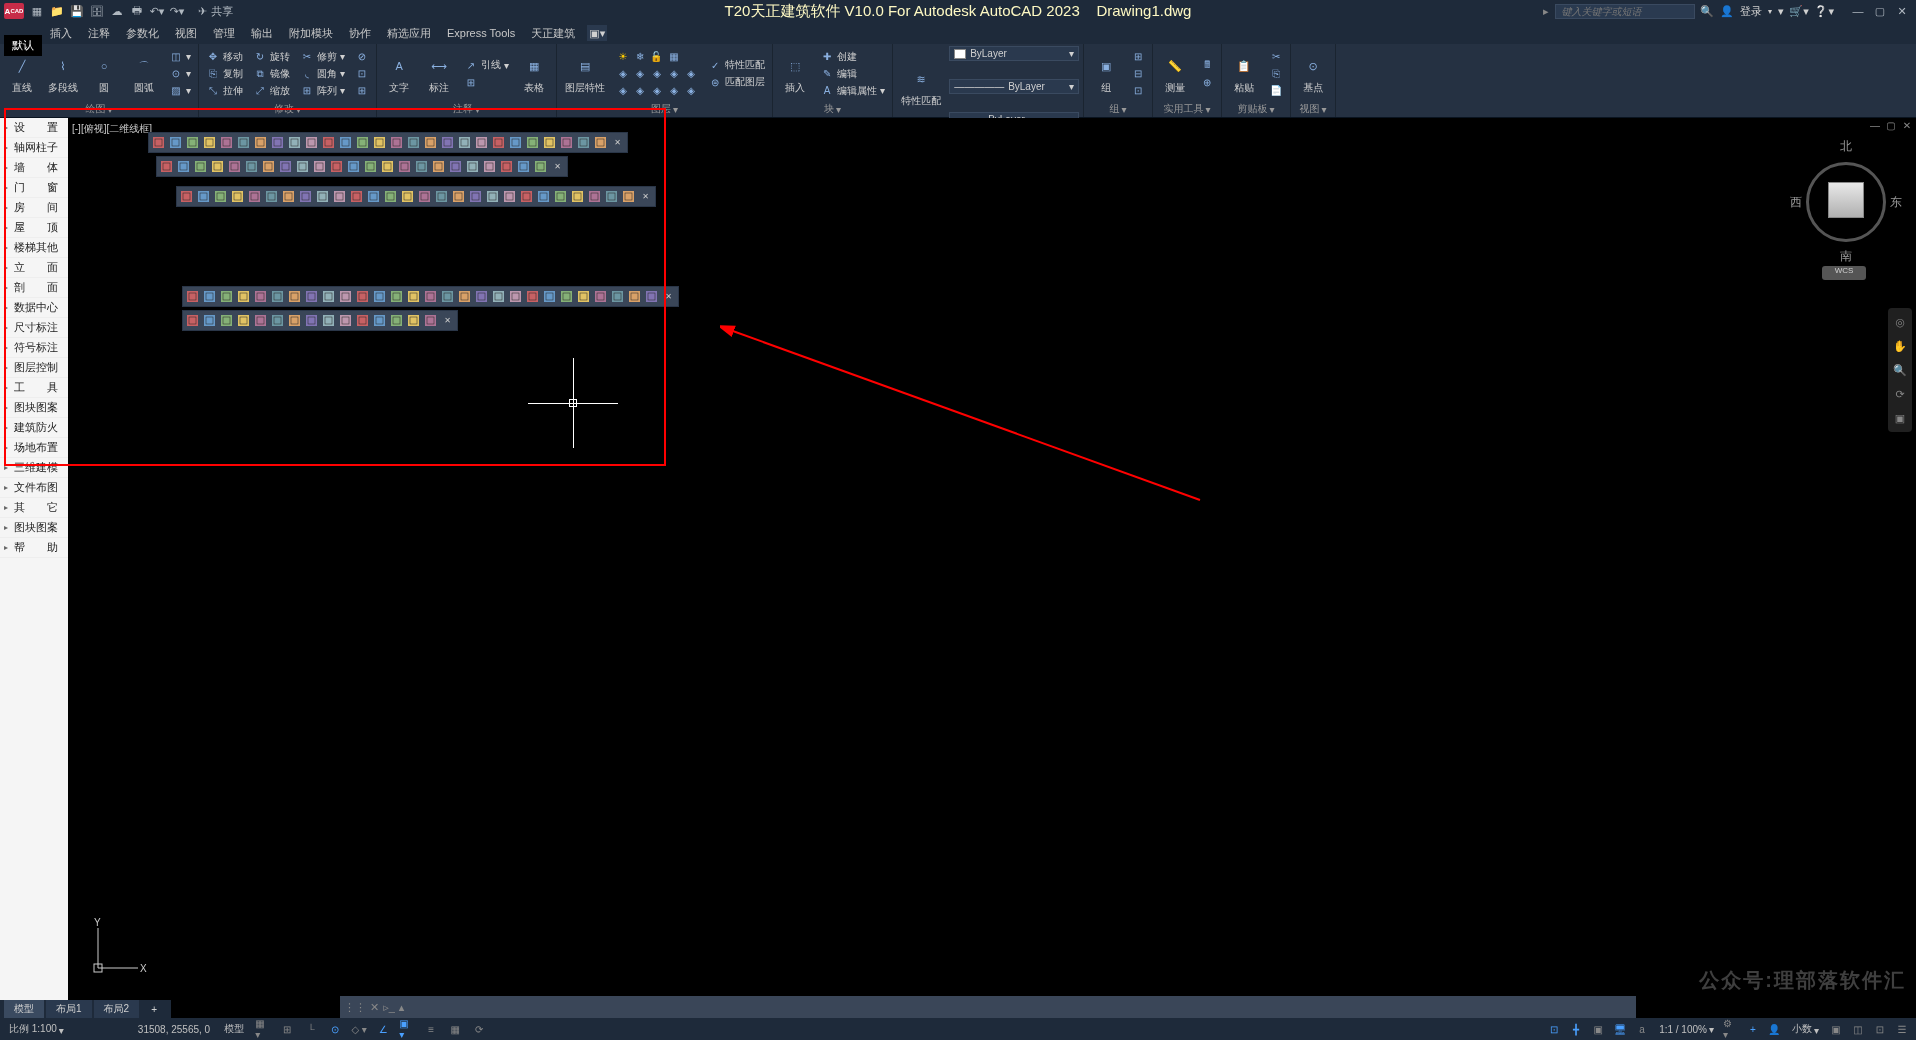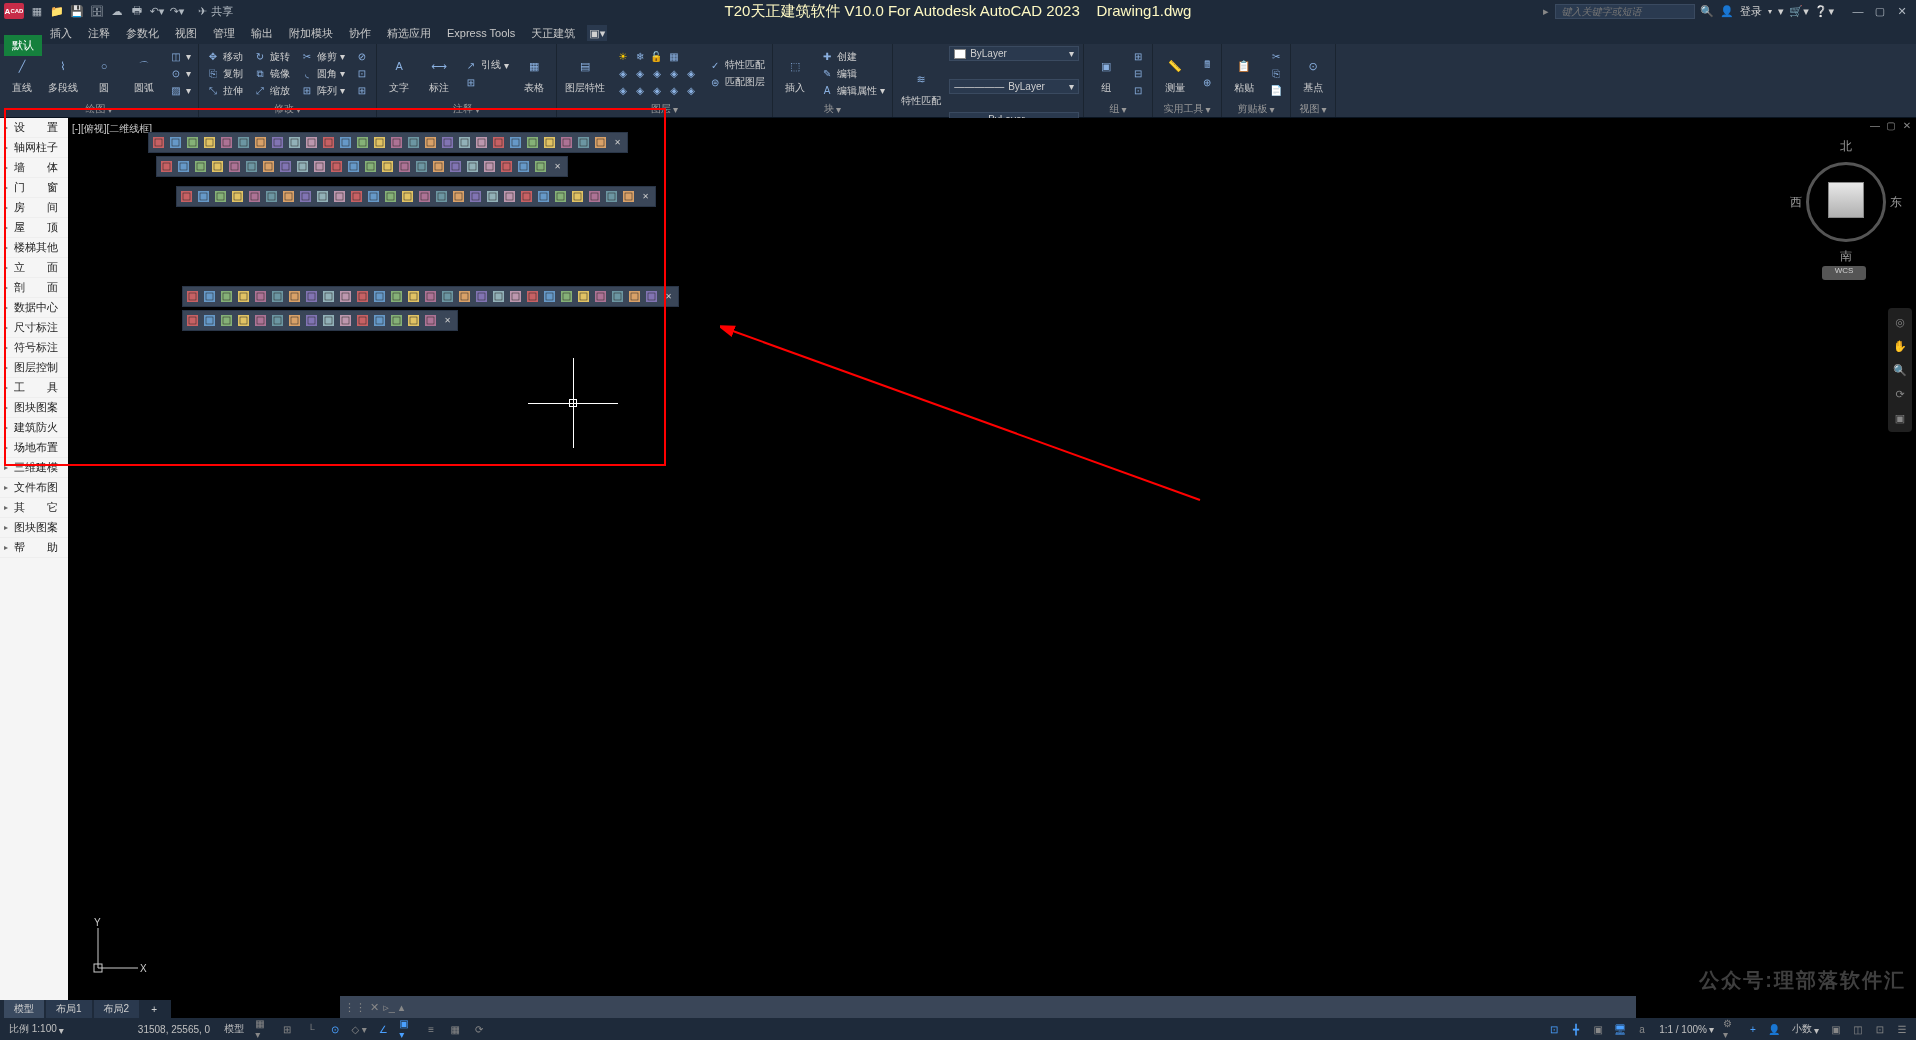--- a/index.html
+++ b/index.html
@@ -13,21 +13,21 @@
 .share { display: flex; align-items: center; gap: 4px; margin-left: 12px; color: #b0b8c0; }
 .title-center { position: absolute; left: 50%; transform: translateX(-50%); color: #fef9c3; font-size: 15px; }
 .title-right { margin-left: auto; display: flex; align-items: center; gap: 6px; }
 .search-box { background: #2a3a50; border: 1px solid #3a4a60; padding: 1px 6px; width: 140px; font-style: italic; color: #666; font-size: 10px; }
 .win-controls { display: flex; gap: 2px; margin-left: 8px; }
 .win-btn { width: 20px; height: 18px; display: flex; align-items: center; justify-content: center; color: #b0b8c0; cursor: pointer; }
 
 
 .menubar { height: 22px; background: #1e2a3a; display: flex; align-items: center; padding: 0 4px; }
 .menu-tab { padding: 3px 8px; color: #c8c8c8; cursor: pointer; font-size: 11px; }
-.menu-tab.active { background: #15803d; color: #fff; margin-top: 24px; }
+.menu-tab.active { background: #000000; color: #fff; margin-top: 24px; }
 .menu-end { width: 20px; height: 16px; background: #2a394e; margin-left: 4px; display: flex; align-items: center; justify-content: center; }
 
 
 .ribbon { height: 74px; background: #253142; display: flex; border-bottom: 1px solid #0a1420; }
 .ribbon-panel { display: flex; flex-direction: column; border-right: 1px solid #1a2430; padding: 2px 4px 0 4px; }
 .ribbon-body { display: flex; gap: 4px; flex: 1; align-items: center; }
 .ribbon-label { font-size: 10px; color: #999; text-align: center; padding: 1px 0; display: flex; justify-content: center; align-items: center; gap: 2px; }
 .big-btn { display: flex; flex-direction: column; align-items: center; gap: 1px; padding: 2px 4px; cursor: pointer; }
 .big-btn .icn { width: 28px; height: 28px; display: flex; align-items: center; justify-content: center; color: #8ab0e0; }
 .big-btn .lbl { font-size: 10px; color: #d0d0d0; }

